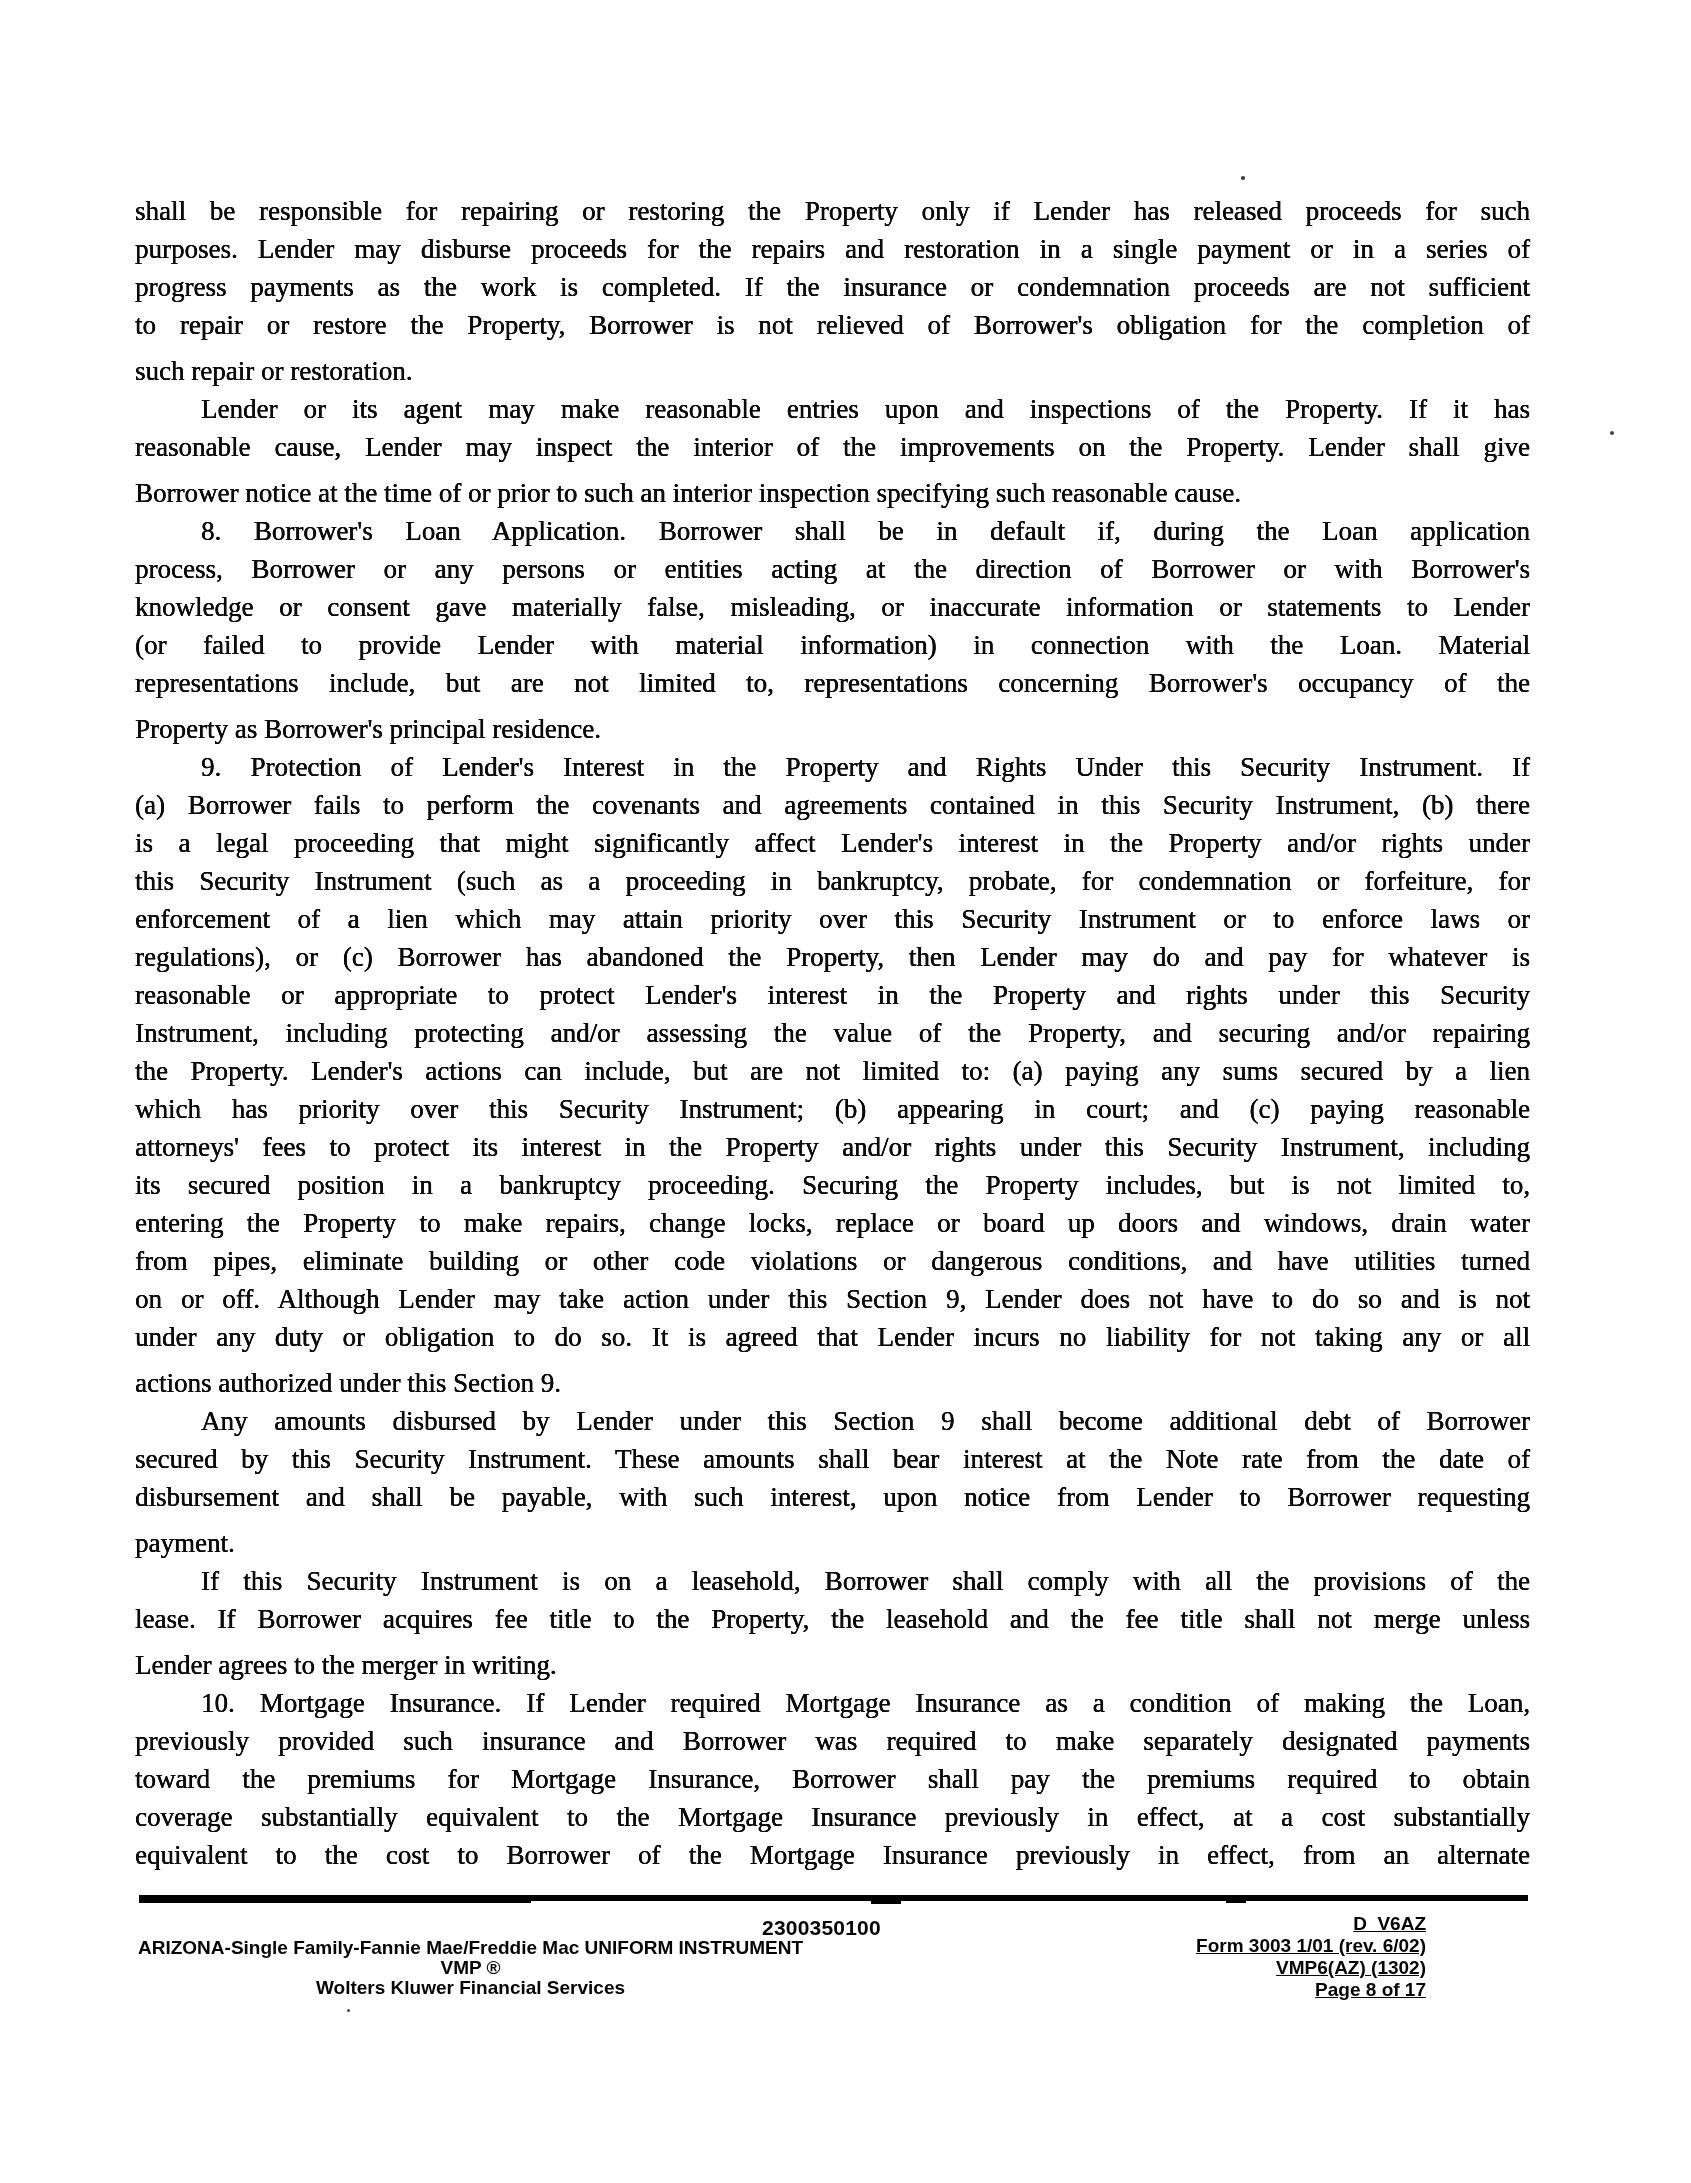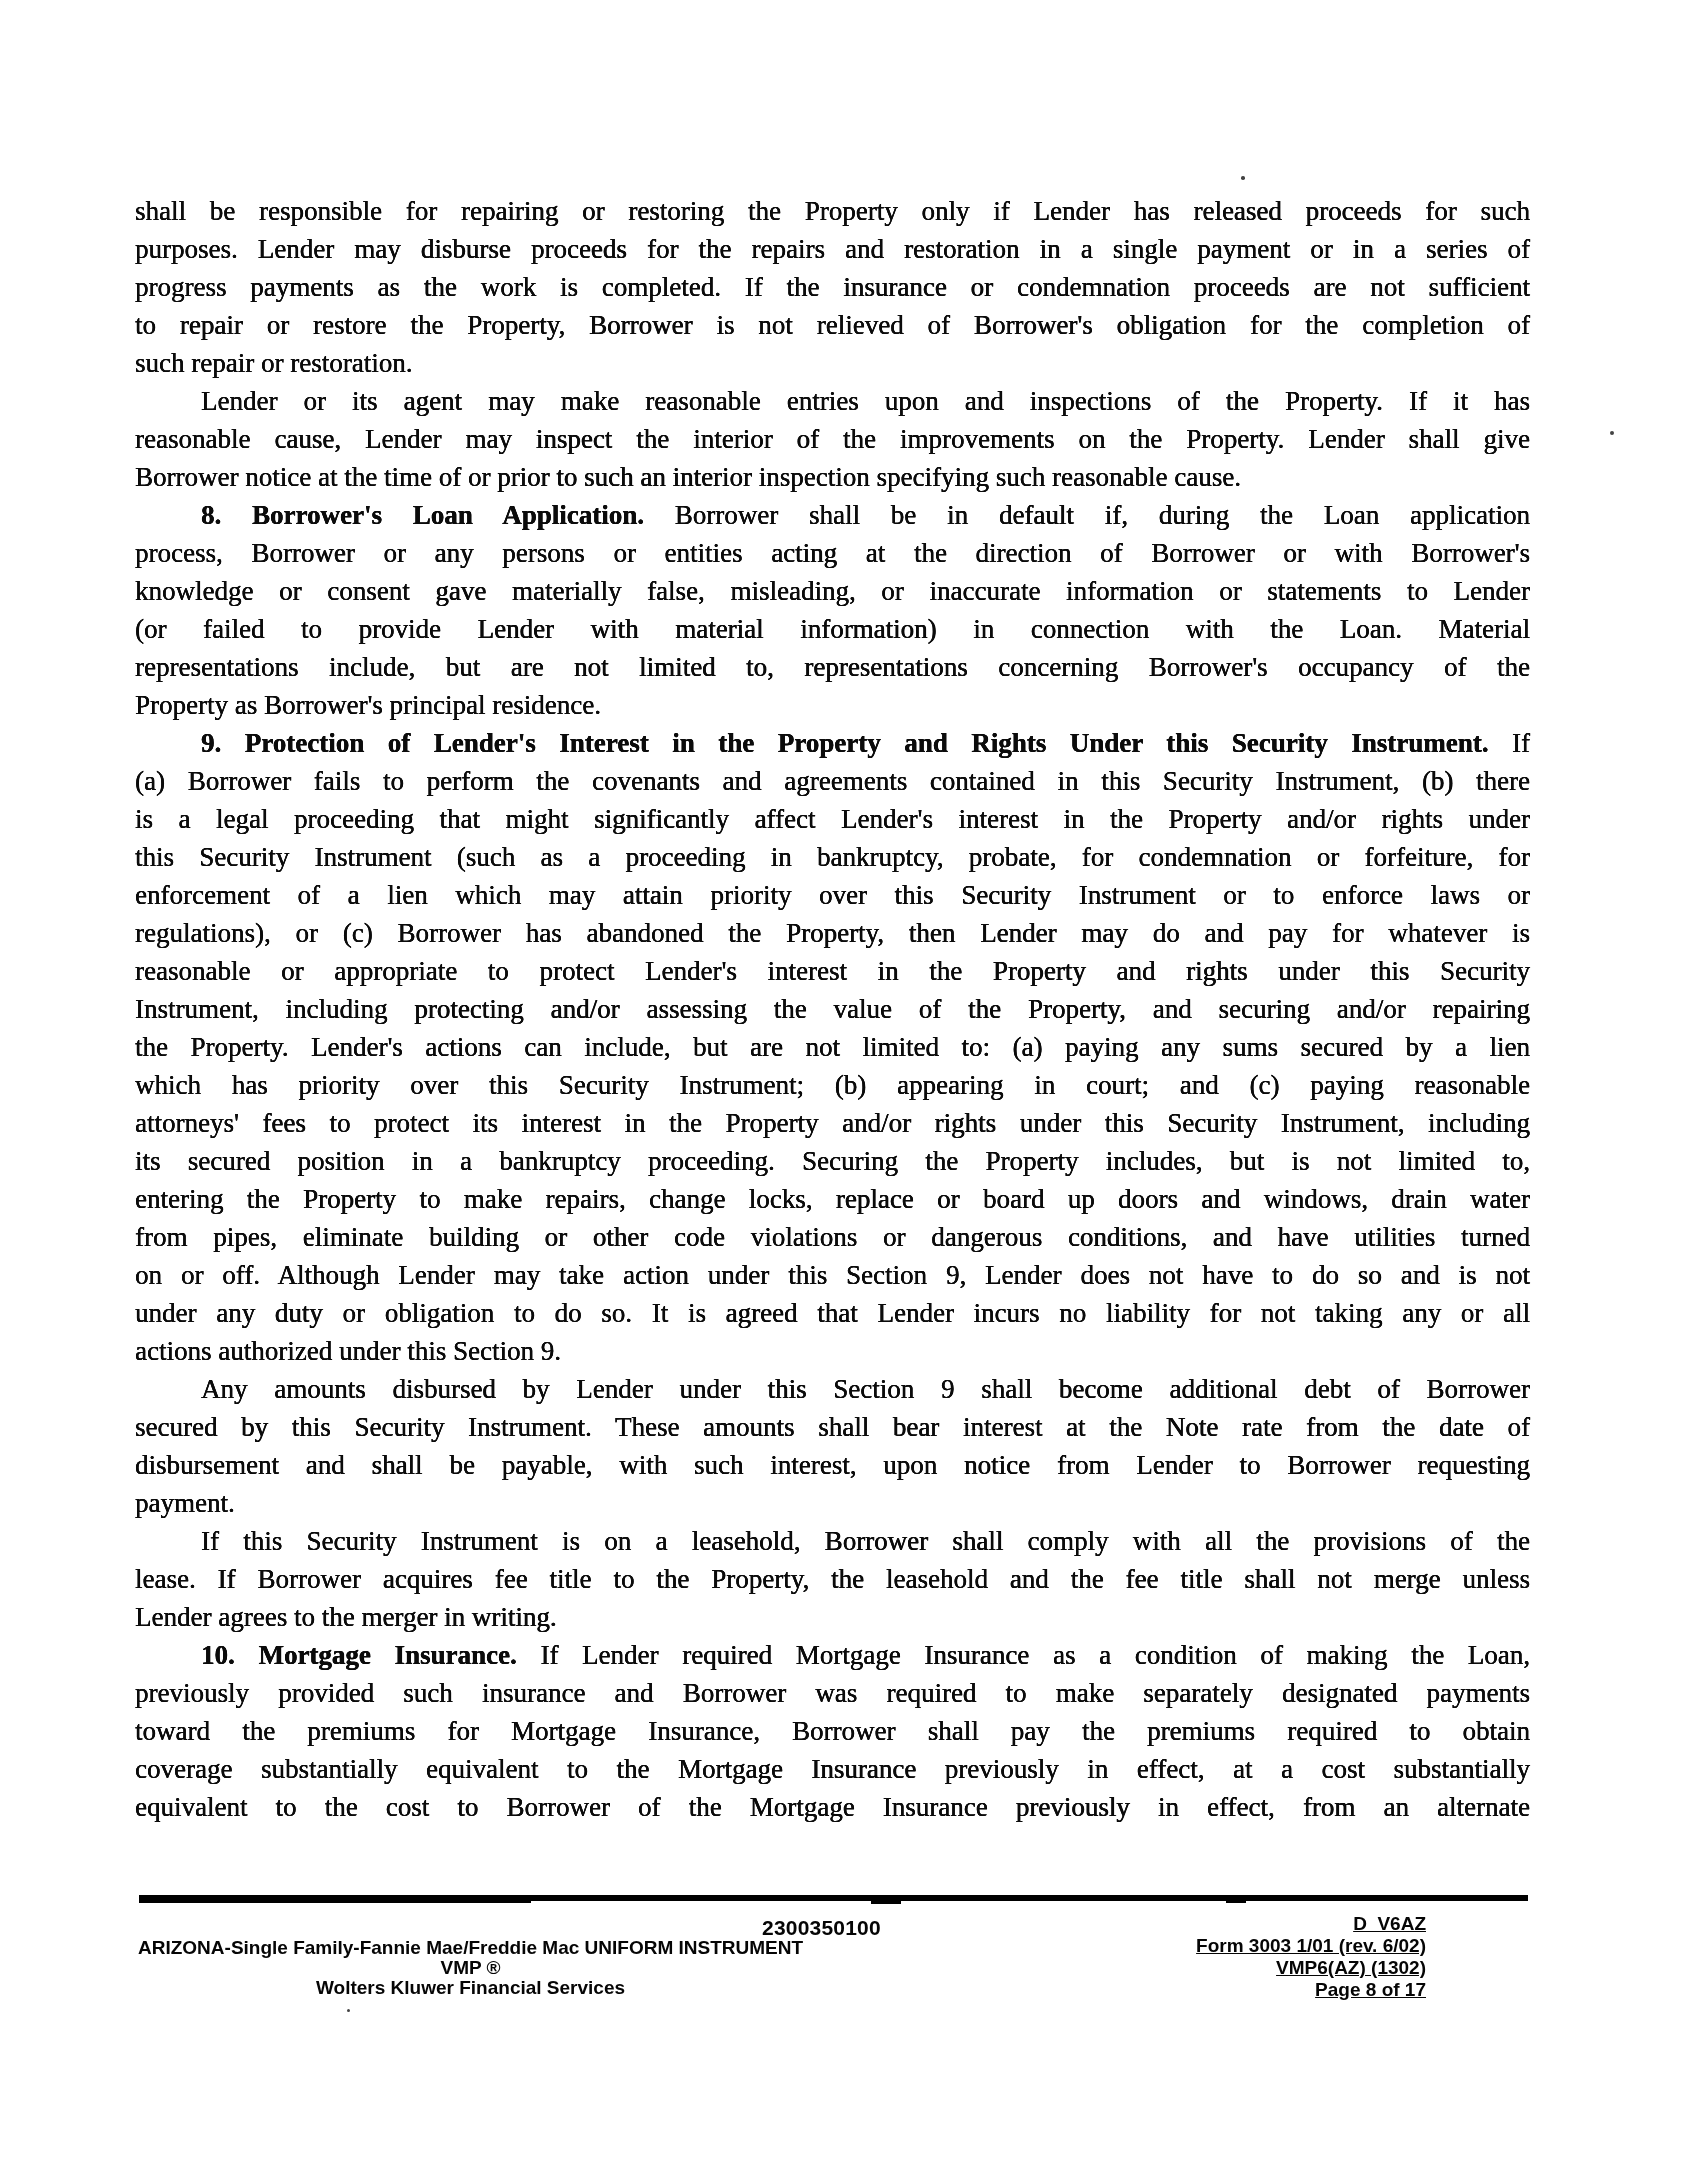--- a/index.html
+++ b/index.html
@@ -28,26 +28,27 @@
   }
   .doc-body .line {
     text-align: justify;
     text-align-last: justify;
     white-space: normal;
     height: 38px;
     overflow: visible;
   }
   .doc-body .line.end {
     text-align-last: left;
+    margin-top: 8px;
   }
   .doc-body .line.indent {
     text-indent: 66px;
   }
   .doc-body .b {
-    font-weight: 700;
+    font-weight: 400;
   }
   
   .footer-bar {
     position: absolute;
     left: 139px;
     top: 1895px;
     width: 1389px;
     height: 5.5px;
     background: #000;
   }

